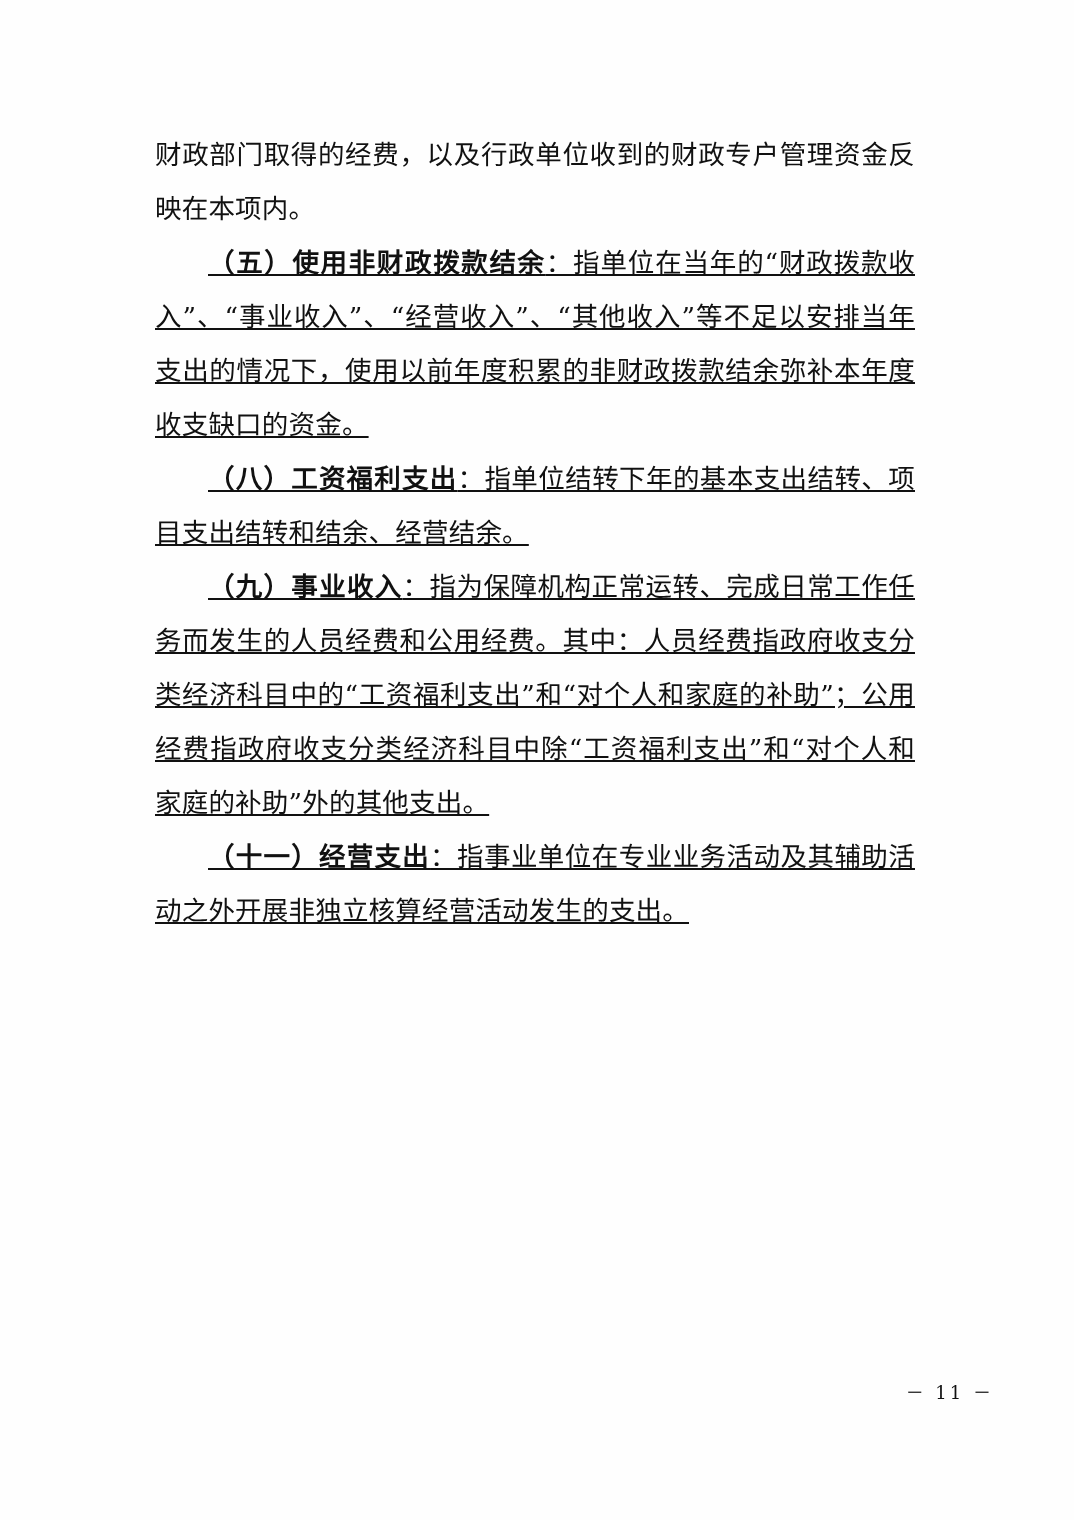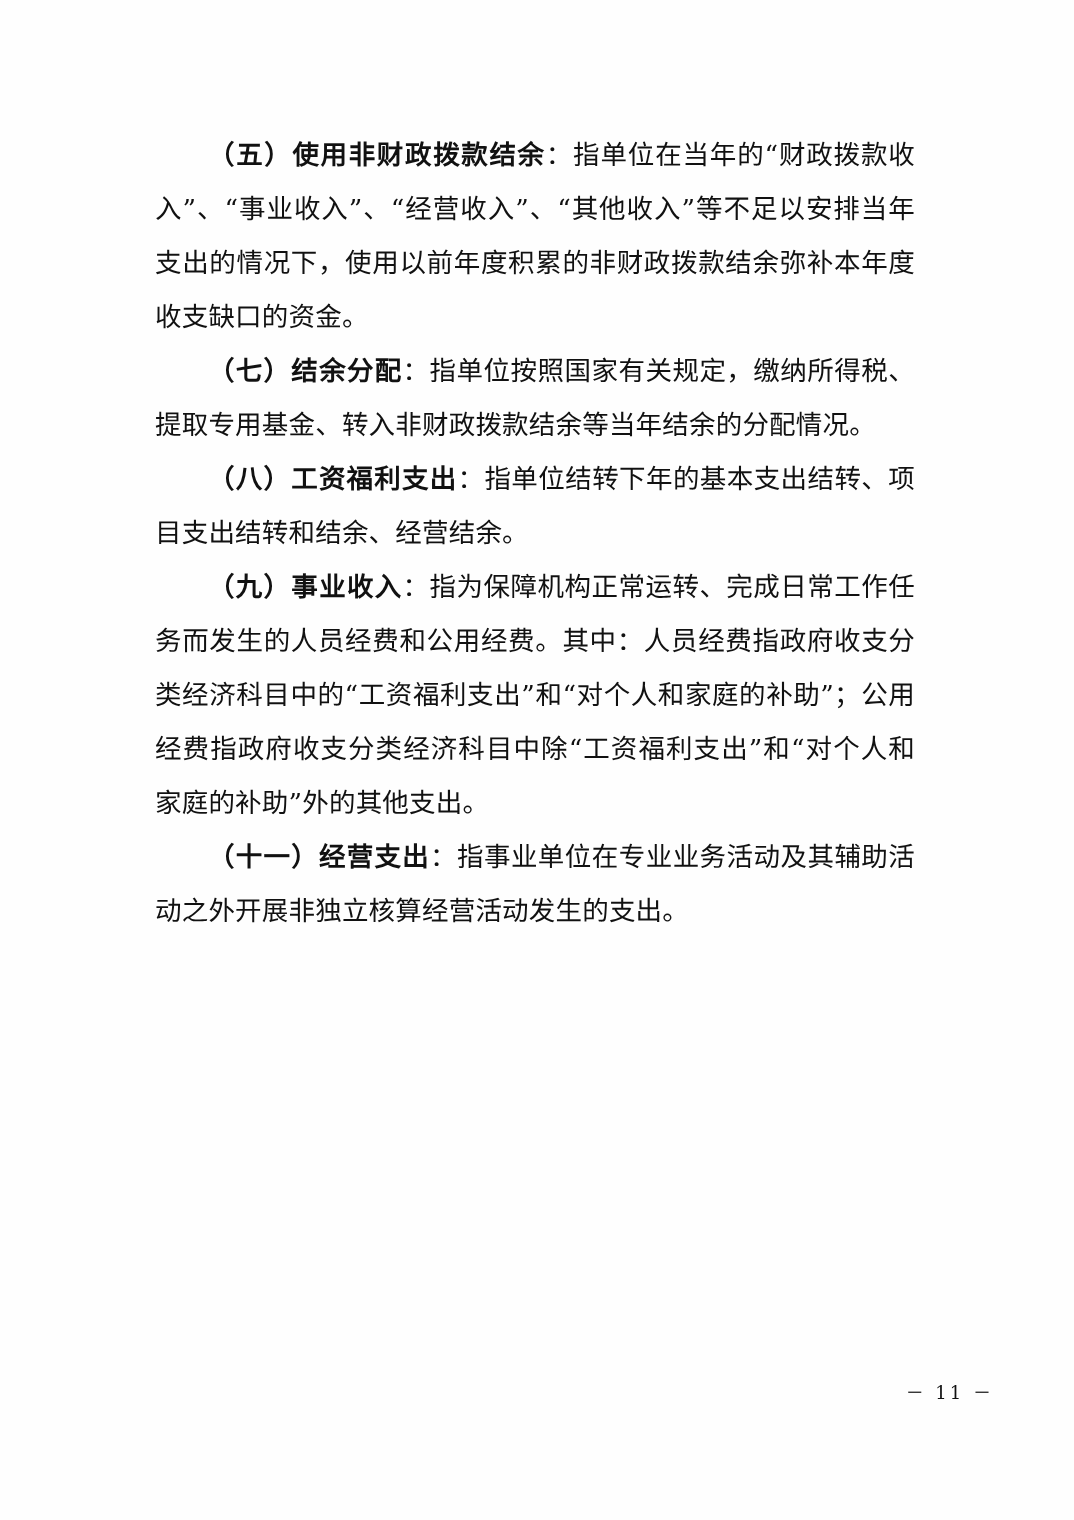--- a/index.html
+++ b/index.html
@@ -32,20 +32,21 @@
   .para {
     font-size: 26.5px;
     line-height: 54px;
     text-align: justify;
     text-justify: inter-ideograph;
     margin: 0 0 0 0;
     letter-spacing: 0.2px;
   }
   .para.indent {
     text-indent: 53px;
+    text-decoration: underline;
   }
   .lead {
     font-weight: bold;
     font-family: "DejaVu Serif", "Liberation Serif", serif;
     letter-spacing: 1px;
   }
   .footer {
     position: absolute;
     left: 0;
     top: 1378px;
@@ -57,29 +58,29 @@
     letter-spacing: 3px;
     color: #111;
   }
 </style>
 </head>
 <body>
 
 <div class="page">
   <div class="content">
 
+    <p class="para">
+      <span>财政部门取得的经费，以及行政单位收到的财政专户管理资金反映在本项内。</span>
+    </p>
 
     <p class="para indent">
       <span class="lead">（五）使用非财政拨款结余</span><span>：指单位在当年的“财政拨款收入”、“事业收入”、“经营收入”、“其他收入”等不足以安排当年支出的情况下，使用以前年度积累的非财政拨款结余弥补本年度收支缺口的资金。</span>
     </p>
 
 
-    <p class="para indent">
-      <span class="lead">（七）结余分配</span><span>：指单位按照国家有关规定，缴纳所得税、提取专用基金、转入非财政拨款结余等当年结余的分配情况。</span>
-    </p>
 
     <p class="para indent">
       <span class="lead">（八）工资福利支出</span><span>：指单位结转下年的基本支出结转、项目支出结转和结余、经营结余。</span>
     </p>
 
     <p class="para indent">
       <span class="lead">（九）事业收入</span><span>：指为保障机构正常运转、完成日常工作任务而发生的人员经费和公用经费。其中：人员经费指政府收支分类经济科目中的“工资福利支出”和“对个人和家庭的补助”；公用经费指政府收支分类经济科目中除“工资福利支出”和“对个人和家庭的补助”外的其他支出。</span>
     </p>
 
 

